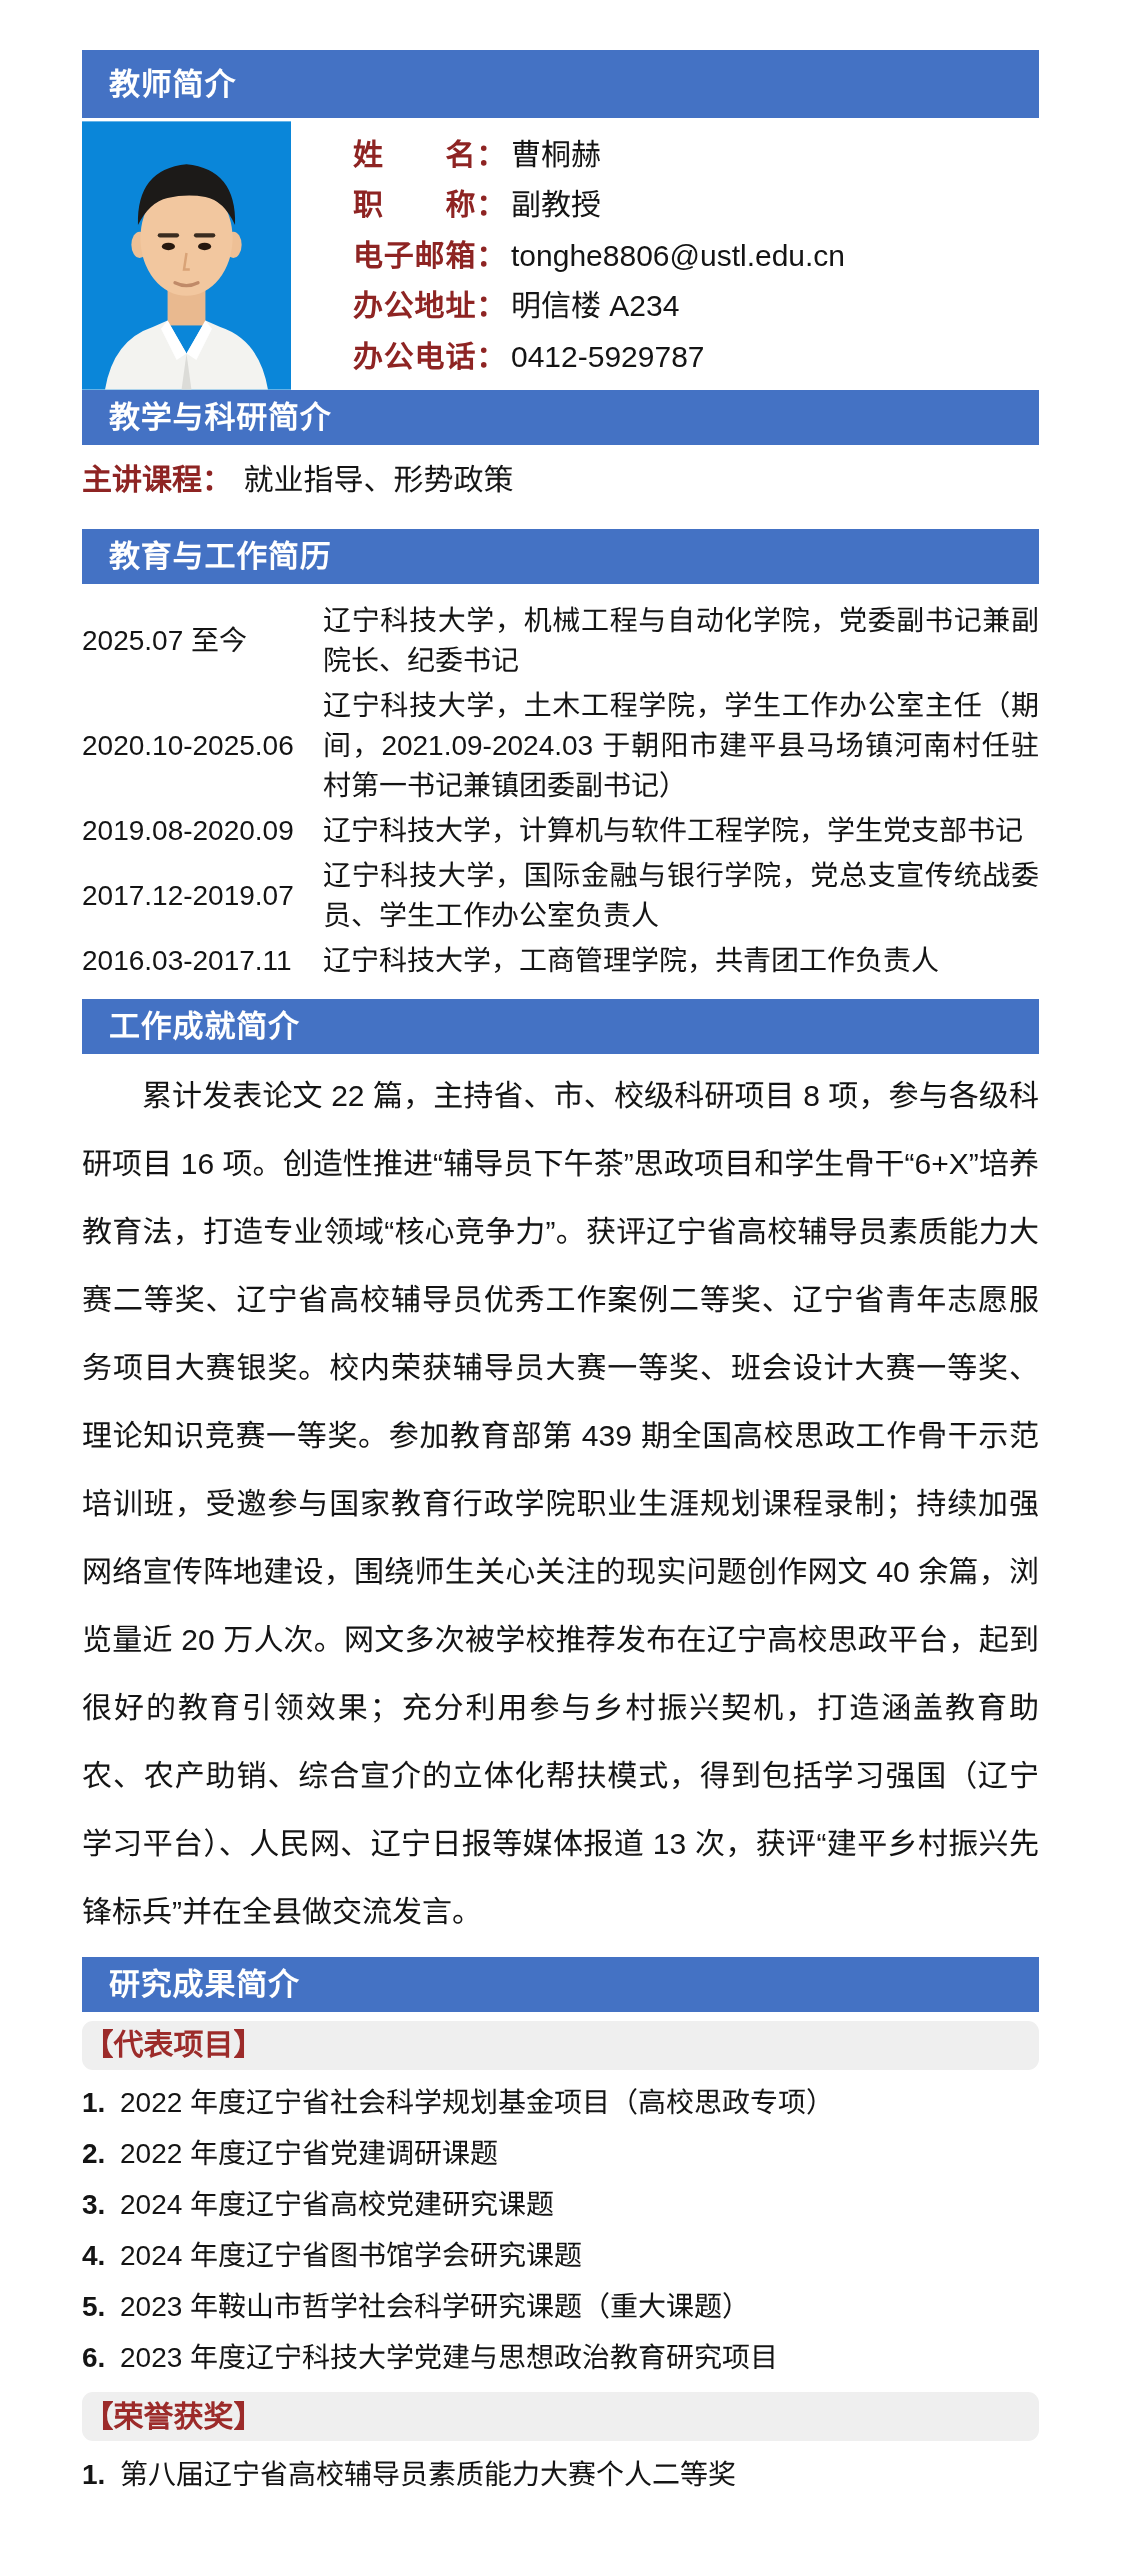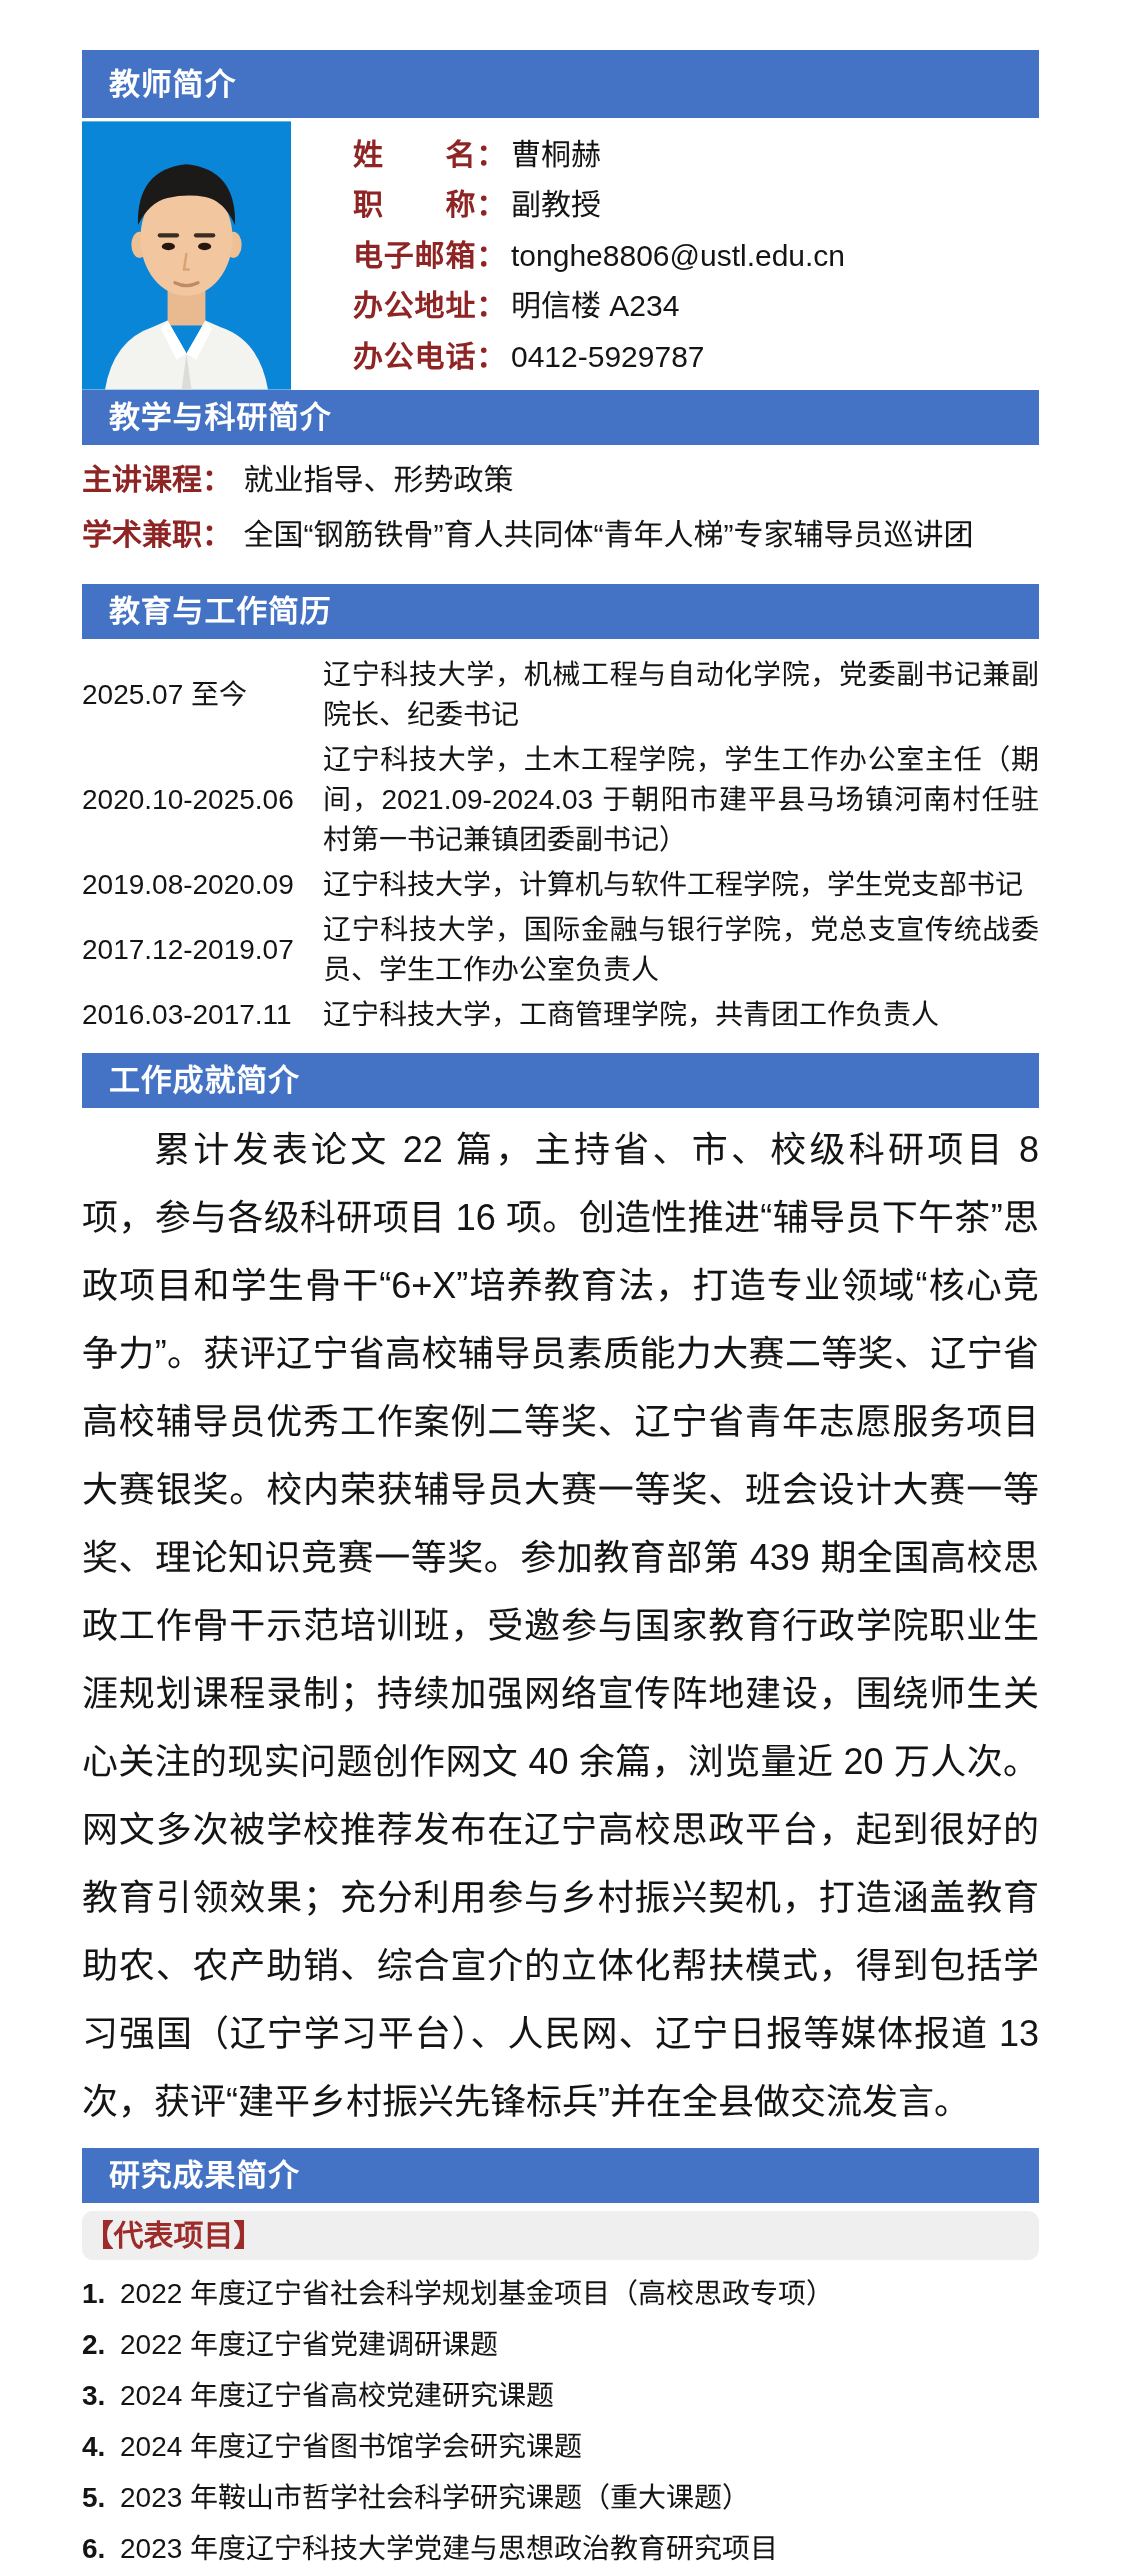--- a/index.html
+++ b/index.html
@@ -29,21 +29,21 @@
   .kv-row{font-size:30px;line-height:33px;margin-bottom:21.4px;}
   .kv-label{color:#8e2423;font-weight:bold;margin-right:11.5px;}
   .kv-value{color:#141414;}
   
   .hist-block{padding:16.5px 0 13px 0;}
   .hist-row{display:flex;align-items:center;margin-bottom:5px;font-size:28px;}
   .hist-date{width:241px;flex:none;color:#141414;line-height:40px;}
   .hist-detail{flex:1;line-height:40px;text-align:justify;color:#141414;}
   
   .para{
-    font-size:36px;line-height:68px;text-align:justify;
+    font-size:30px;line-height:68px;text-align:justify;
     text-indent:2em;color:#141414;margin:8.2px 0 11.5px 0;
   }
   
   .band{
     background:#efefef;margin-top:8.2px;padding:6.6px 1.6px;
     font-size:30px;line-height:36px;font-weight:bold;color:#9c2b2a;border-radius:11px;
   }
   .items{margin:16.5px 0 10px 0;padding:0;list-style:none;}
   .item{display:flex;font-size:28px;line-height:33px;}
   .items--projects .item{margin-bottom:18px;}
@@ -115,23 +115,20 @@
   </section>
 
   <section>
     <div class="bar">
       <span>教学与科研简介</span>
     </div>
     <div class="kv-block">
       <div class="kv-row">
         <span class="kv-label">主讲课程：</span><span class="kv-value">就业指导、形势政策</span>
       </div>
-      <div class="kv-row">
-        <span class="kv-label">学术兼职：</span><span class="kv-value">全国“钢筋铁骨”育人共同体“青年人梯”专家辅导员巡讲团</span>
-      </div>
     </div>
   </section>
 
   <section>
     <div class="bar">
       <span>教育与工作简历</span>
     </div>
     <div class="hist-block">
       <div class="hist-row">
         <div class="hist-date">2025.07 至今</div>

